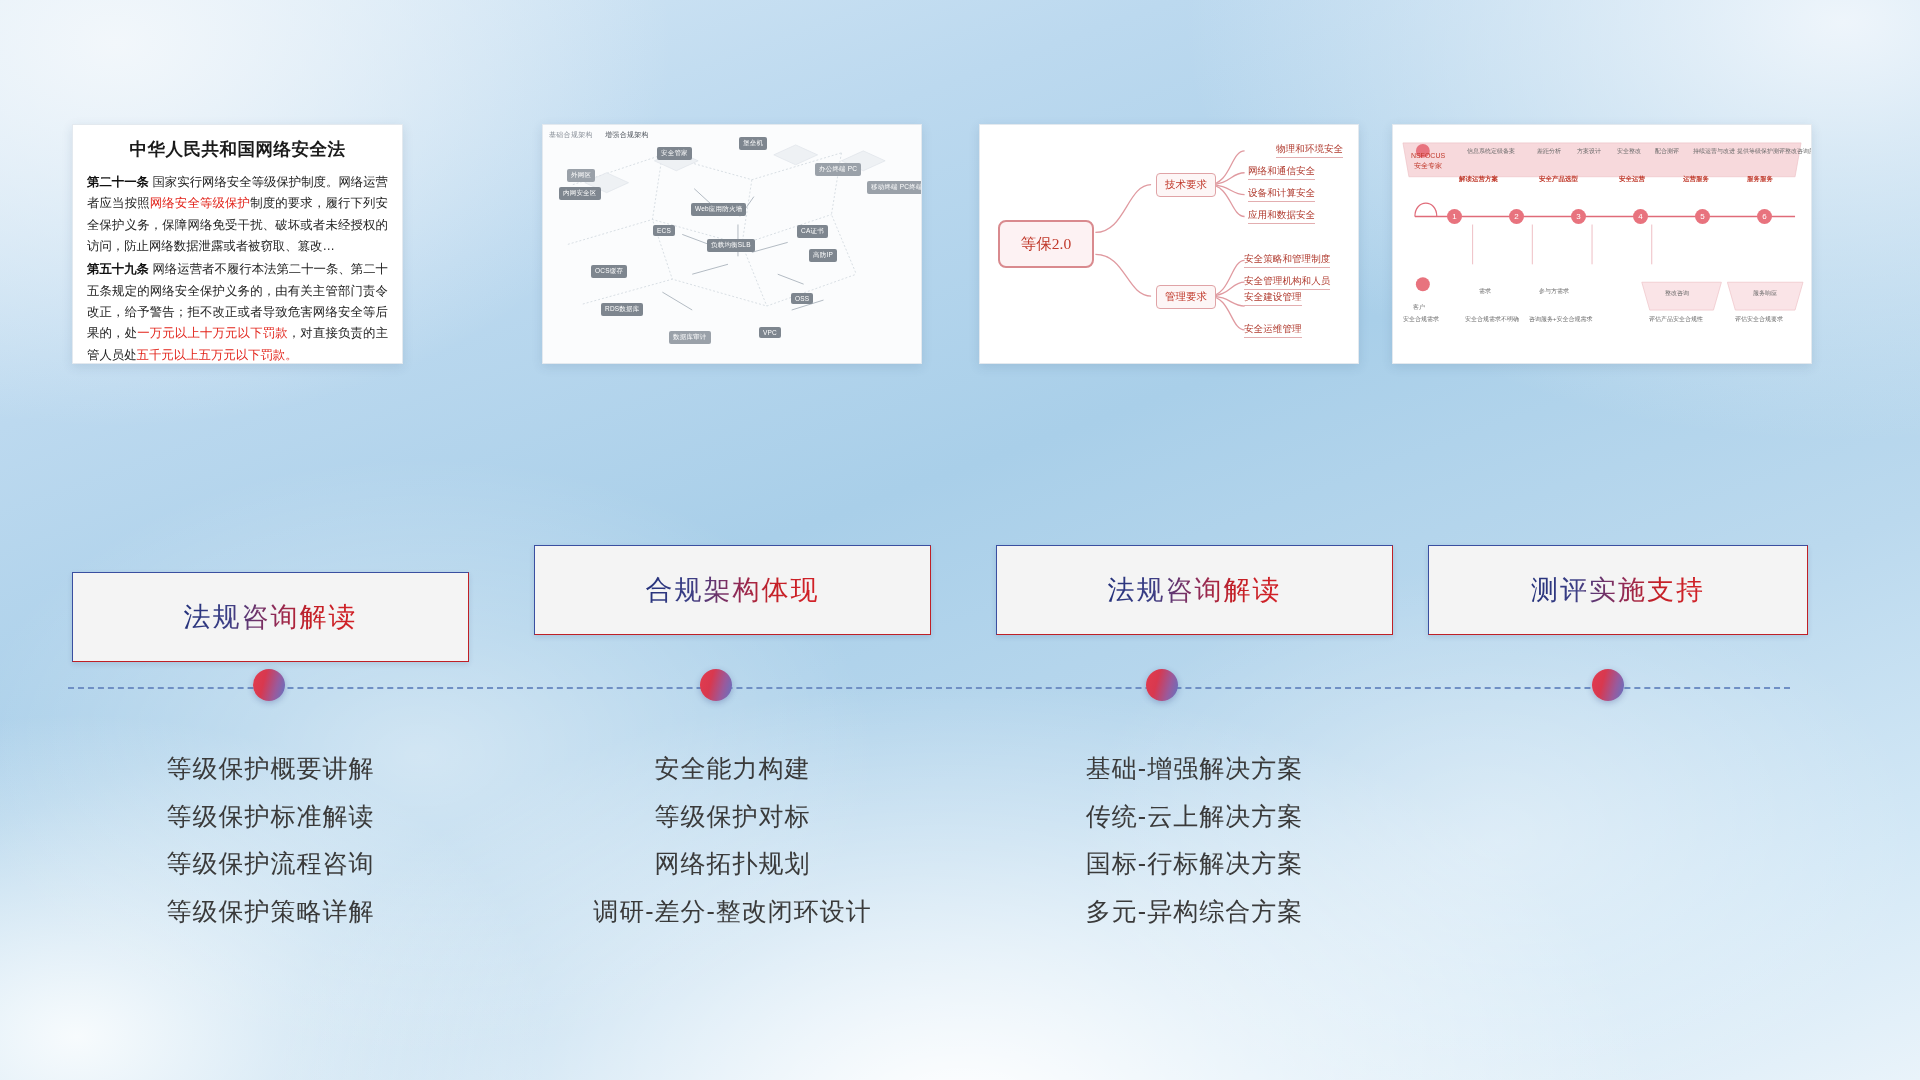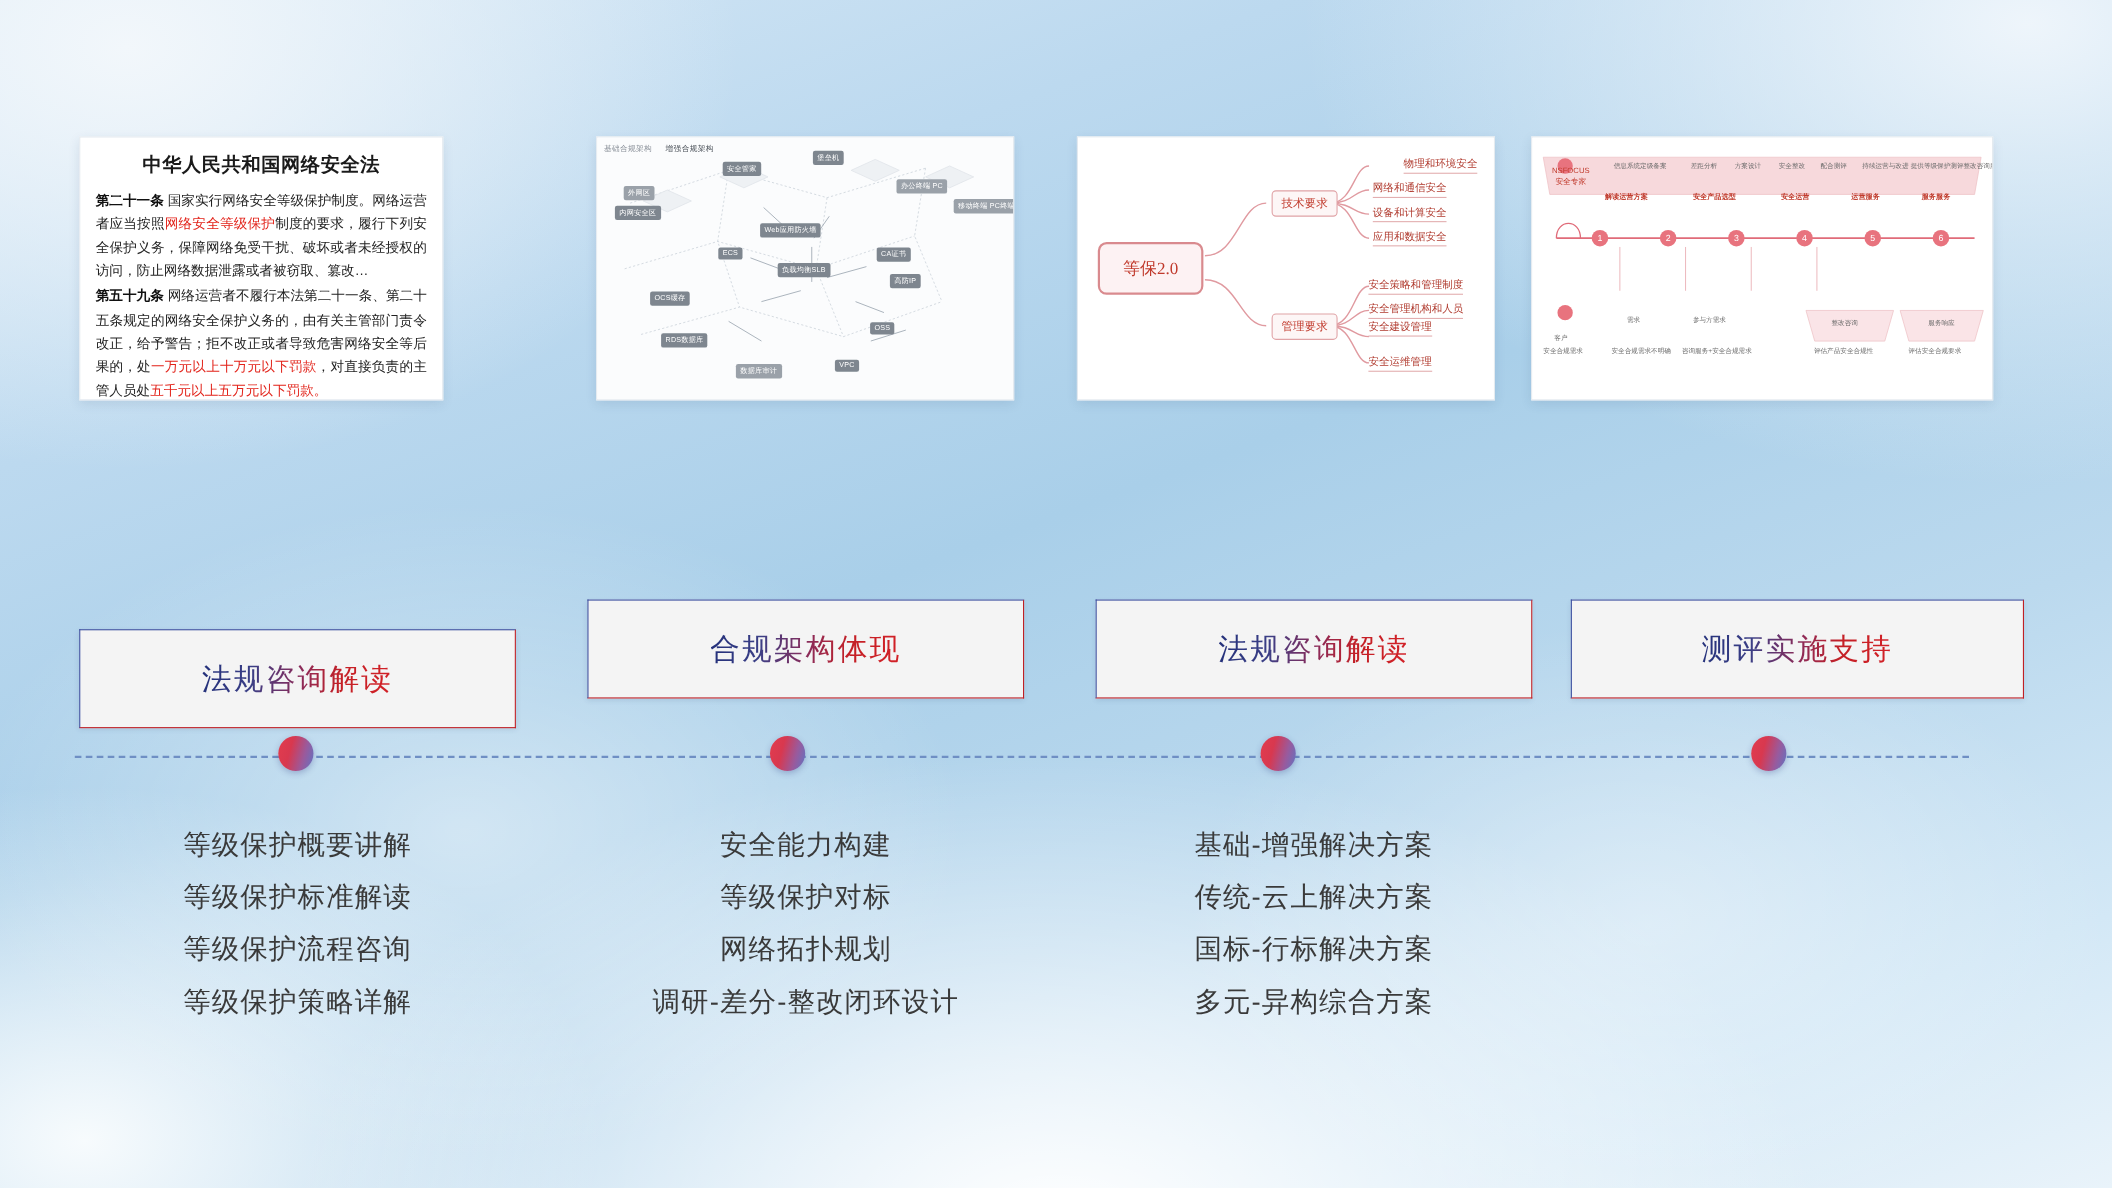--- a/index.html
+++ b/index.html
@@ -108,21 +108,21 @@
   .lbl span {
     font-size: 27px; font-weight: 500; letter-spacing: 2px;
     background: linear-gradient(95deg, #23307a 0%, #3b3f86 26%, #8e2a57 52%, #c42026 72%, #d32127 100%);
     -webkit-background-clip: text; background-clip: text;
     -webkit-text-fill-color: transparent; color: #9b2335;
     font-family: "Liberation Sans", sans-serif;
   }
   .lbl.l1 { left: 72px;   width: 397px; margin-top: 27px; }
   .lbl.l2 { left: 534px;  width: 397px; }
   .lbl.l3 { left: 996px;  width: 397px; }
-  .lbl.l4 { left: 1428px; width: 412px; }
+  .lbl.l4 { left: 1428px; width: 380px; }
 
   
   .timeline { position: absolute; top: 683px; left: 0; width: 1920px; height: 10px; }
   .tline {
     position: absolute; top: 4px; left: 68px; width: 1722px; height: 0;
     border-top: 2px dashed #6f8fc4;
   }
   .dot {
     position: absolute; top: -14px; width: 32px; height: 32px; border-radius: 50%;
     background: linear-gradient(105deg, #e23c4e 0%, #d8384f 35%, #9a5a9c 70%, #5f74c4 100%);

